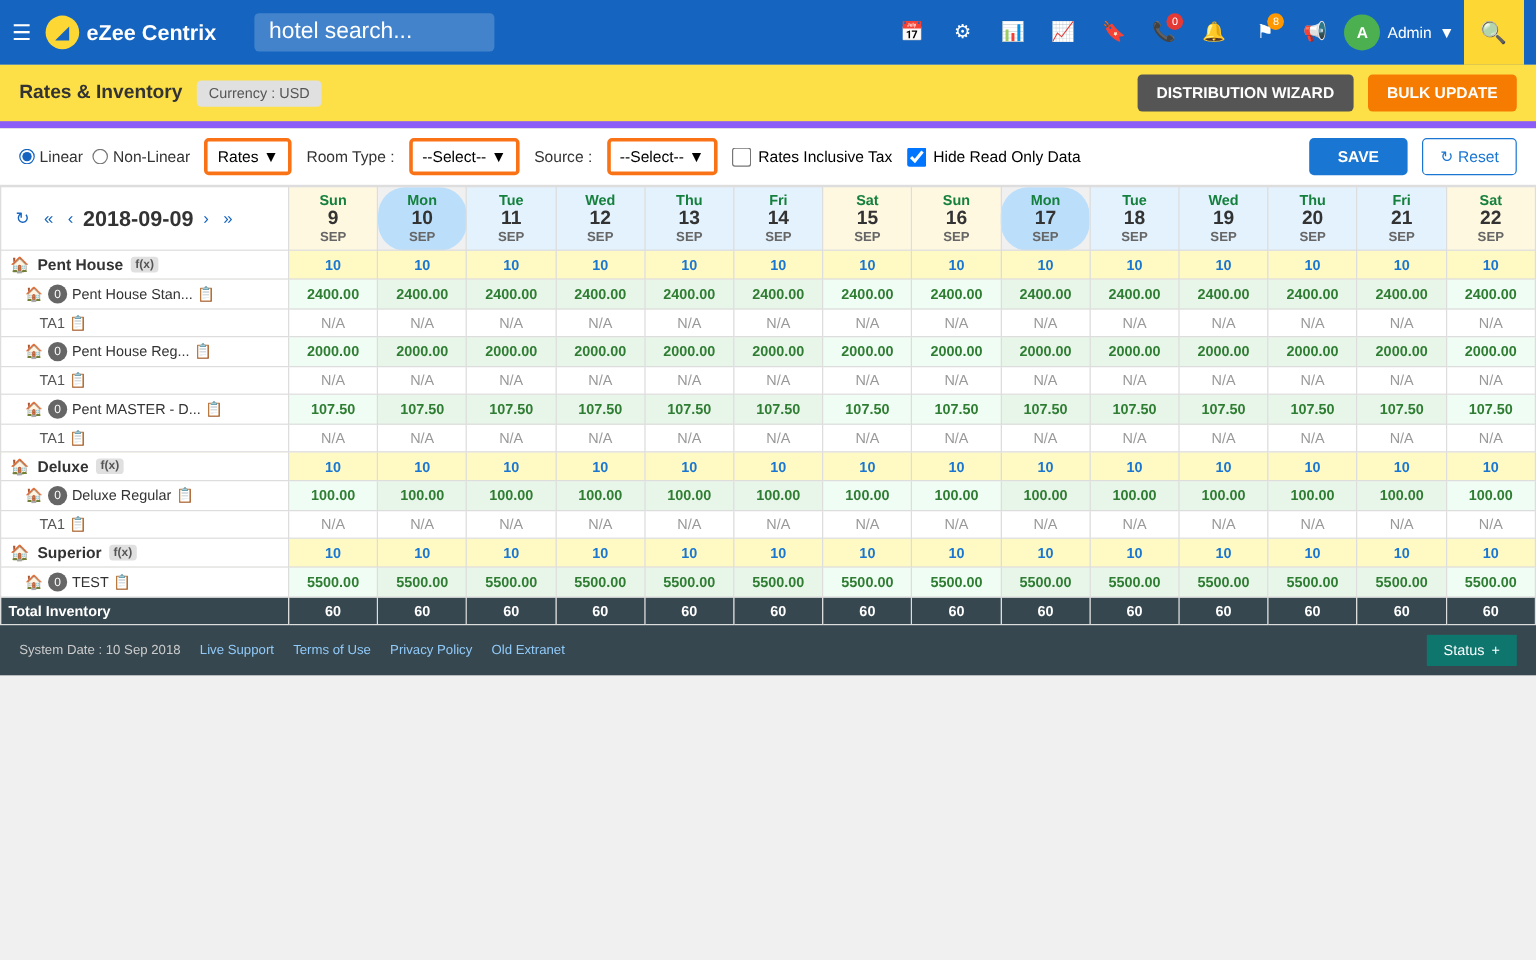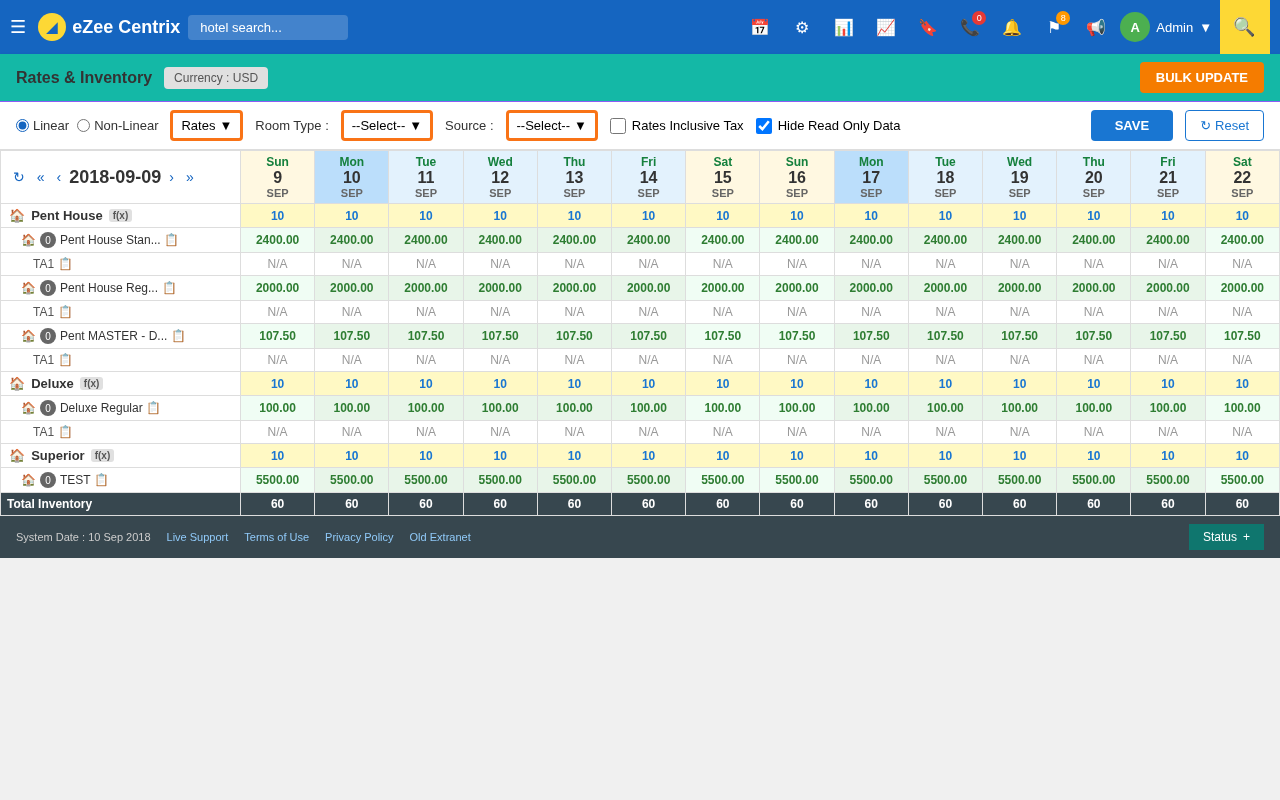--- a/index.html
+++ b/index.html
@@ -11,21 +11,21 @@
       height: 54px;
       display: flex;
       align-items: center;
       padding: 0 10px;
       gap: 8px;
     }
     .hamburger-icon { color: white; font-size: 18px; cursor: pointer; margin-right: 4px; }
     .logo-area { display: flex; align-items: center; gap: 6px; }
     .logo-circle { width: 28px; height: 28px; background: #fdd835; border-radius: 50%; display: flex; align-items: center; justify-content: center; font-size: 14px; color: #1565c0; font-weight: bold; }
     .logo-text { color: white; font-size: 18px; font-weight: bold; }
-    .search-bar-nav { background: rgba(255,255,255,0.2); border: none; border-radius: 4px; padding: 5px 12px; color: white; width: 160px; outline: none; font-size: 13px; }
+    .search-bar-nav { background: rgba(255,255,255,0.2); border: none; border-radius: 4px; padding: 5px 12px; color: white; width: 200px; outline: none; font-size: 19px; margin-left: 24px; }
     .search-bar-nav::placeholder { color: rgba(255,255,255,0.6); }
     .nav-spacer { flex: 1; }
     .nav-icons { display: flex; align-items: center; gap: 6px; }
     .nav-icon-btn {
       width: 36px; height: 36px; border-radius: 50%; display: flex; align-items: center; justify-content: center;
       color: white; font-size: 16px; cursor: pointer; position: relative; background: transparent; border: none;
     }
     .badge {
       position: absolute; top: 2px; right: 2px; background: #e53935; color: white;
       border-radius: 50%; width: 14px; height: 14px; font-size: 9px; display: flex; align-items: center; justify-content: center;
@@ -33,26 +33,26 @@
     .badge.orange { background: #ff9800; }
     .admin-btn {
       display: flex; align-items: center; gap: 6px; background: transparent; border: none;
       color: white; cursor: pointer; font-size: 13px;
     }
     .admin-avatar { width: 30px; height: 30px; background: #4caf50; border-radius: 50%; display: flex; align-items: center; justify-content: center; color: white; font-weight: bold; font-size: 13px; }
     .search-yellow-btn { background: #fdd835; width: 50px; height: 54px; display: flex; align-items: center; justify-content: center; cursor: pointer; font-size: 18px; color: #333; }
 
     
     .sub-header {
-      background: #14b8a6;
+      background: #fde047;
       padding: 8px 16px;
       display: flex;
       align-items: center;
       gap: 12px;
-      border-bottom: 1px solid #8b5cf6;
+      border-bottom: 6px solid #8b5cf6;
       box-shadow: 0 1px 3px rgba(0,0,0,0.1);
     }
     .page-title { font-size: 16px; font-weight: bold; color: #333; }
     .currency-badge { background: #e0e0e0; padding: 4px 10px; border-radius: 4px; font-size: 12px; color: #555; }
     .sub-spacer { flex: 1; }
     .dist-wizard-btn {
       background: #555; color: white; border: none; padding: 8px 16px; border-radius: 4px; cursor: pointer; font-size: 13px; font-weight: bold;
     }
     .bulk-update-btn {
       background: #f57c00; color: white; border: none; padding: 8px 16px; border-radius: 4px; cursor: pointer; font-size: 13px; font-weight: bold;
@@ -86,21 +86,21 @@
     .grid-container { overflow-x: auto; overflow-y: auto; max-height: 490px; }
     .rates-table { width: 100%; border-collapse: collapse; min-width: 1200px; }
     .rates-table th, .rates-table td { border: 1px solid #ddd; text-align: center; font-size: 12px; padding: 4px 6px; }
 
     
     .col-header { background: #e3f2fd; font-weight: bold; white-space: nowrap; }
     .col-header .day-name { font-size: 12px; color: #15803d; }
     .col-header .day-num { font-size: 16px; font-weight: bold; color: #333; }
     .col-header .month { font-size: 11px; color: #666; }
     .col-header.weekend { background: #fff8e1; }
-    .col-header.mon-col { background: #bbdefb; }
+    .col-header.mon-col { background: #bbdefb; border-radius: 23px; }
 
     
     .row-label-col { width: 240px; min-width: 240px; text-align: left !important; padding: 4px 8px !important; background: white; }
     .room-type-row { background: #fff9c4; }
     .room-type-label { display: flex; align-items: center; gap: 6px; font-weight: bold; font-size: 13px; color: #333; }
     .fx-badge { background: #e0e0e0; border-radius: 3px; font-size: 10px; padding: 1px 4px; color: #555; }
     .rate-plan-row { background: #fafafa; }
     .rate-plan-label { display: flex; align-items: center; gap: 4px; font-size: 12px; color: #333; padding-left: 12px; }
     .zero-badge { background: #666; color: white; border-radius: 50%; width: 16px; height: 16px; font-size: 10px; display: flex; align-items: center; justify-content: center; }
     .ta1-row { background: #fff; }
@@ -167,20 +167,21 @@
       <span>▼</span>
     </button>
   </div>
   <div class="search-yellow-btn">🔍</div>
 </div>
 
 <div class="sub-header">
   <span class="page-title">Rates &amp; Inventory</span>
   <span class="currency-badge">Currency : USD</span>
   <div class="sub-spacer"></div>
+  <button class="dist-wizard-btn">DISTRIBUTION WIZARD</button>
   <button class="bulk-update-btn">BULK UPDATE</button>
 </div>
 
 <div class="toolbar">
   <div class="radio-group">
     <label class="radio-label">
       <input type="radio" name="viewmode" checked="" style="">
       <span>Linear</span>
     </label>
     <label class="radio-label">

